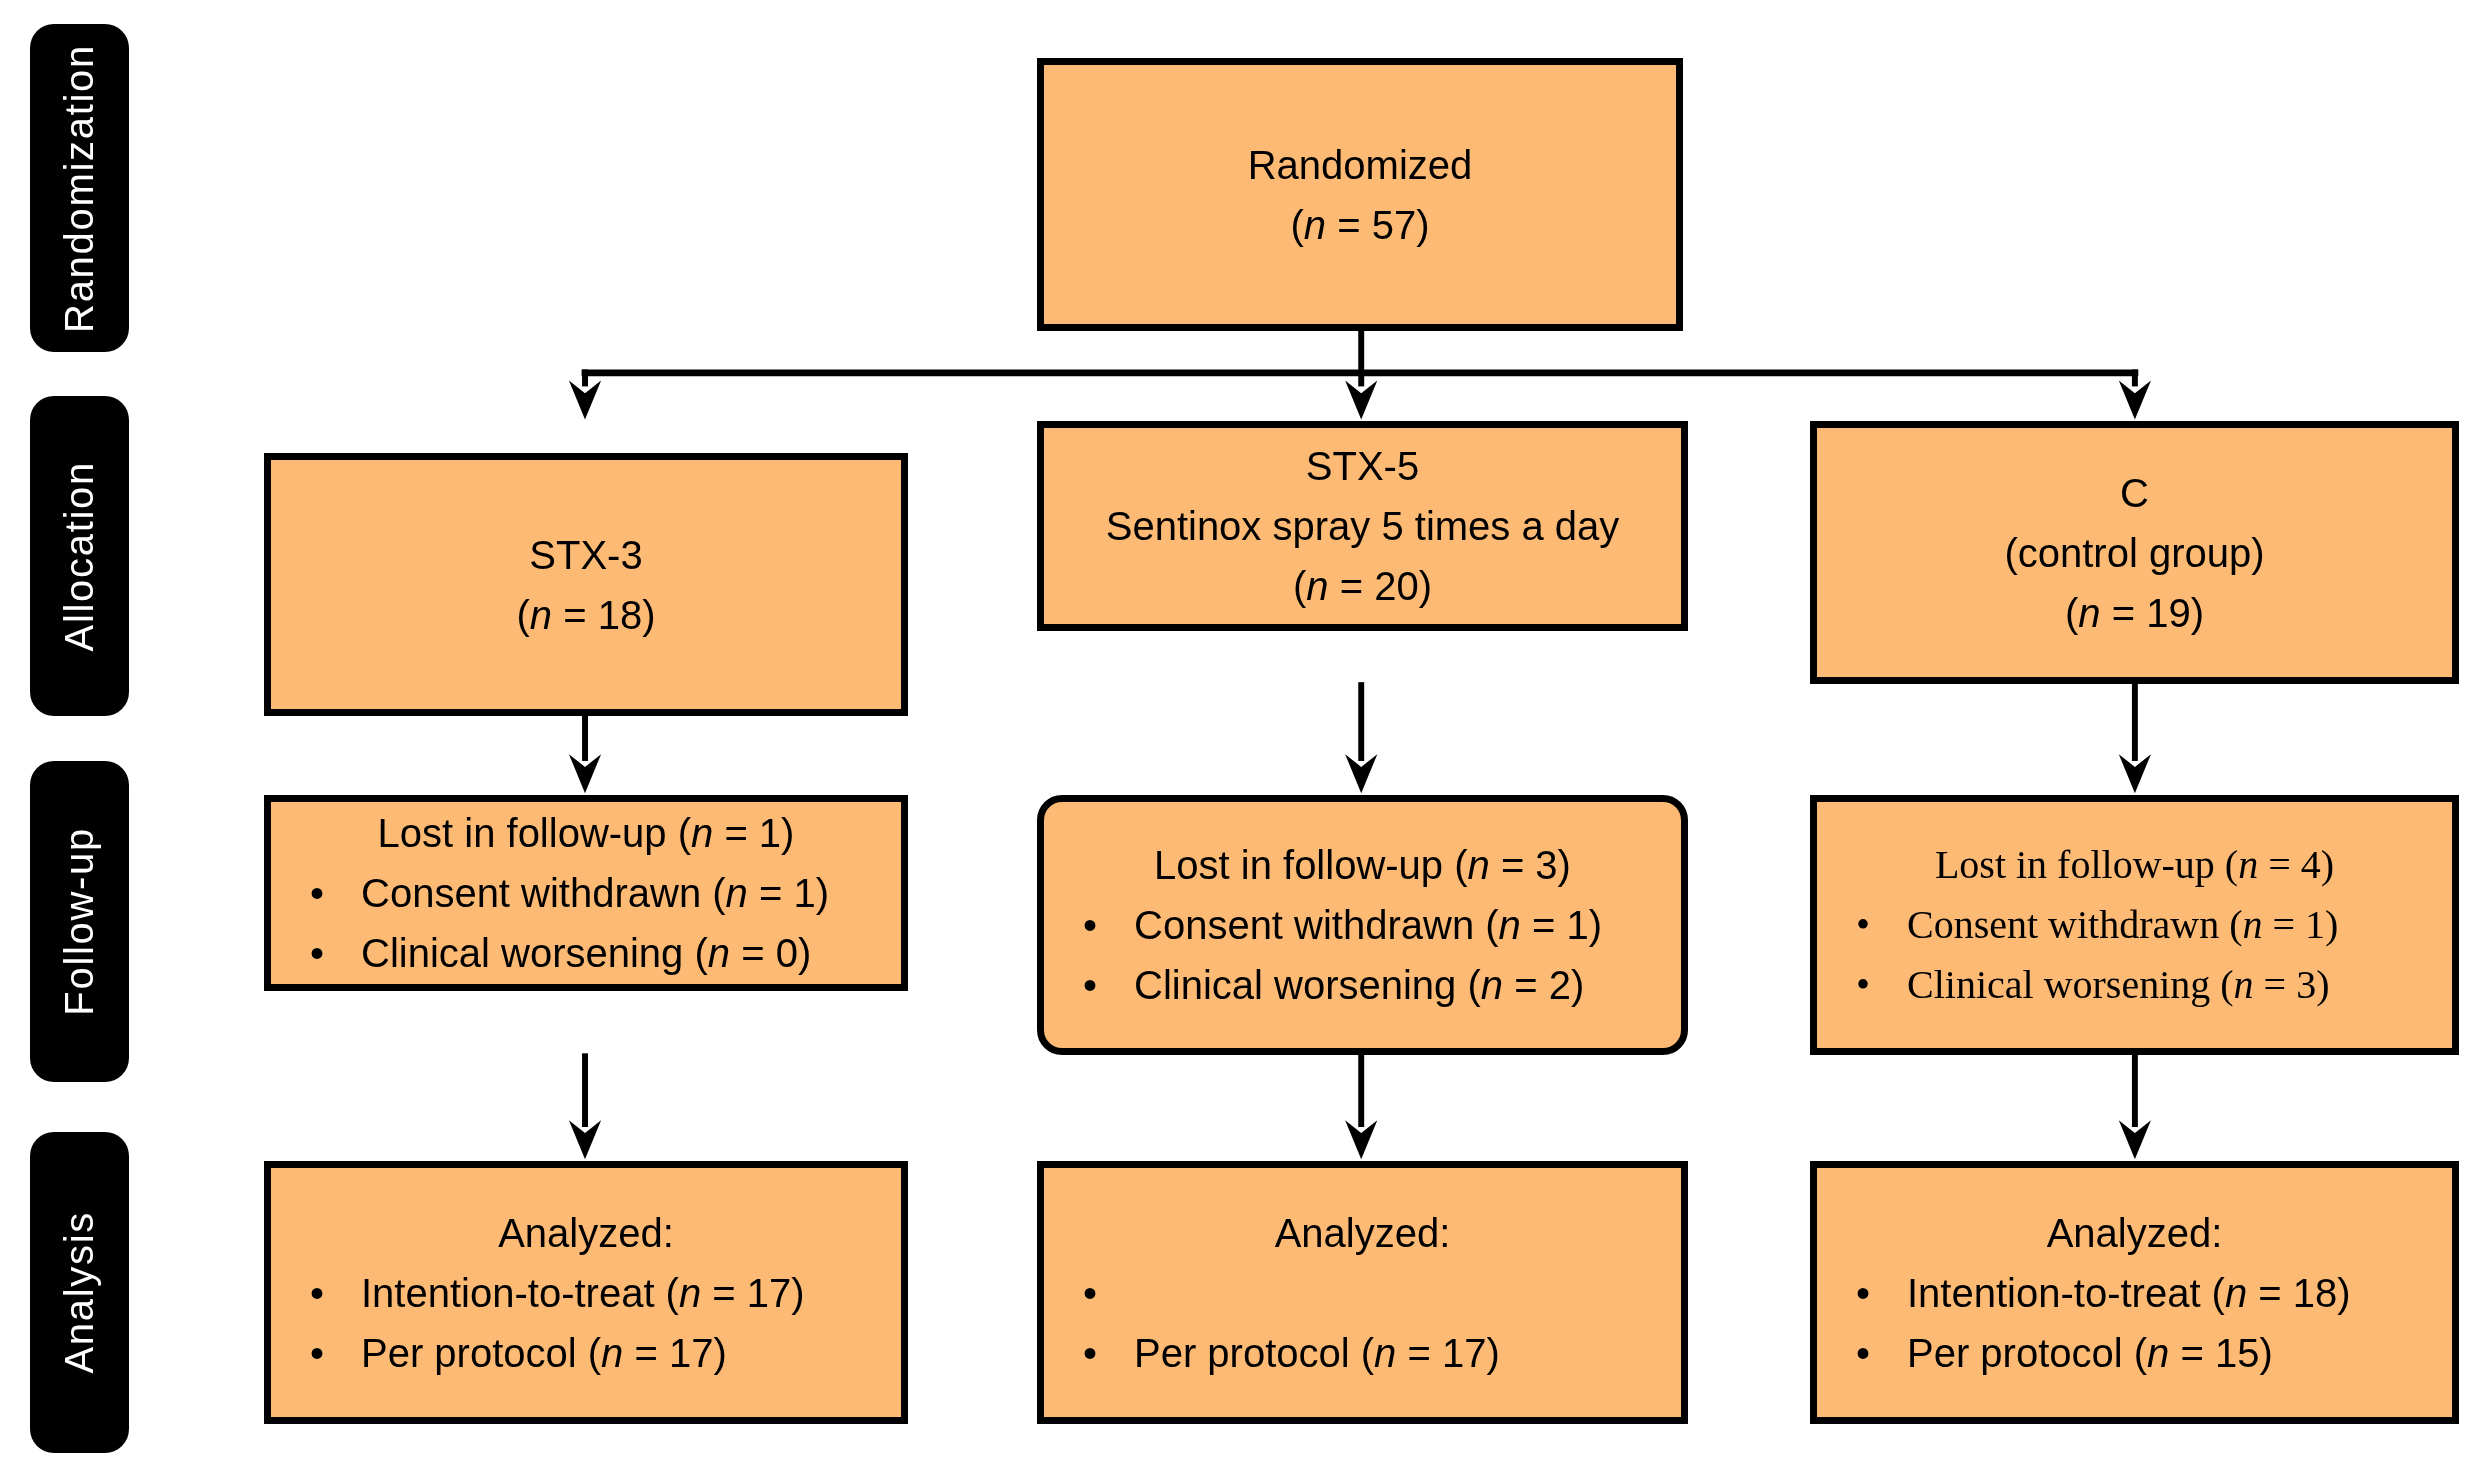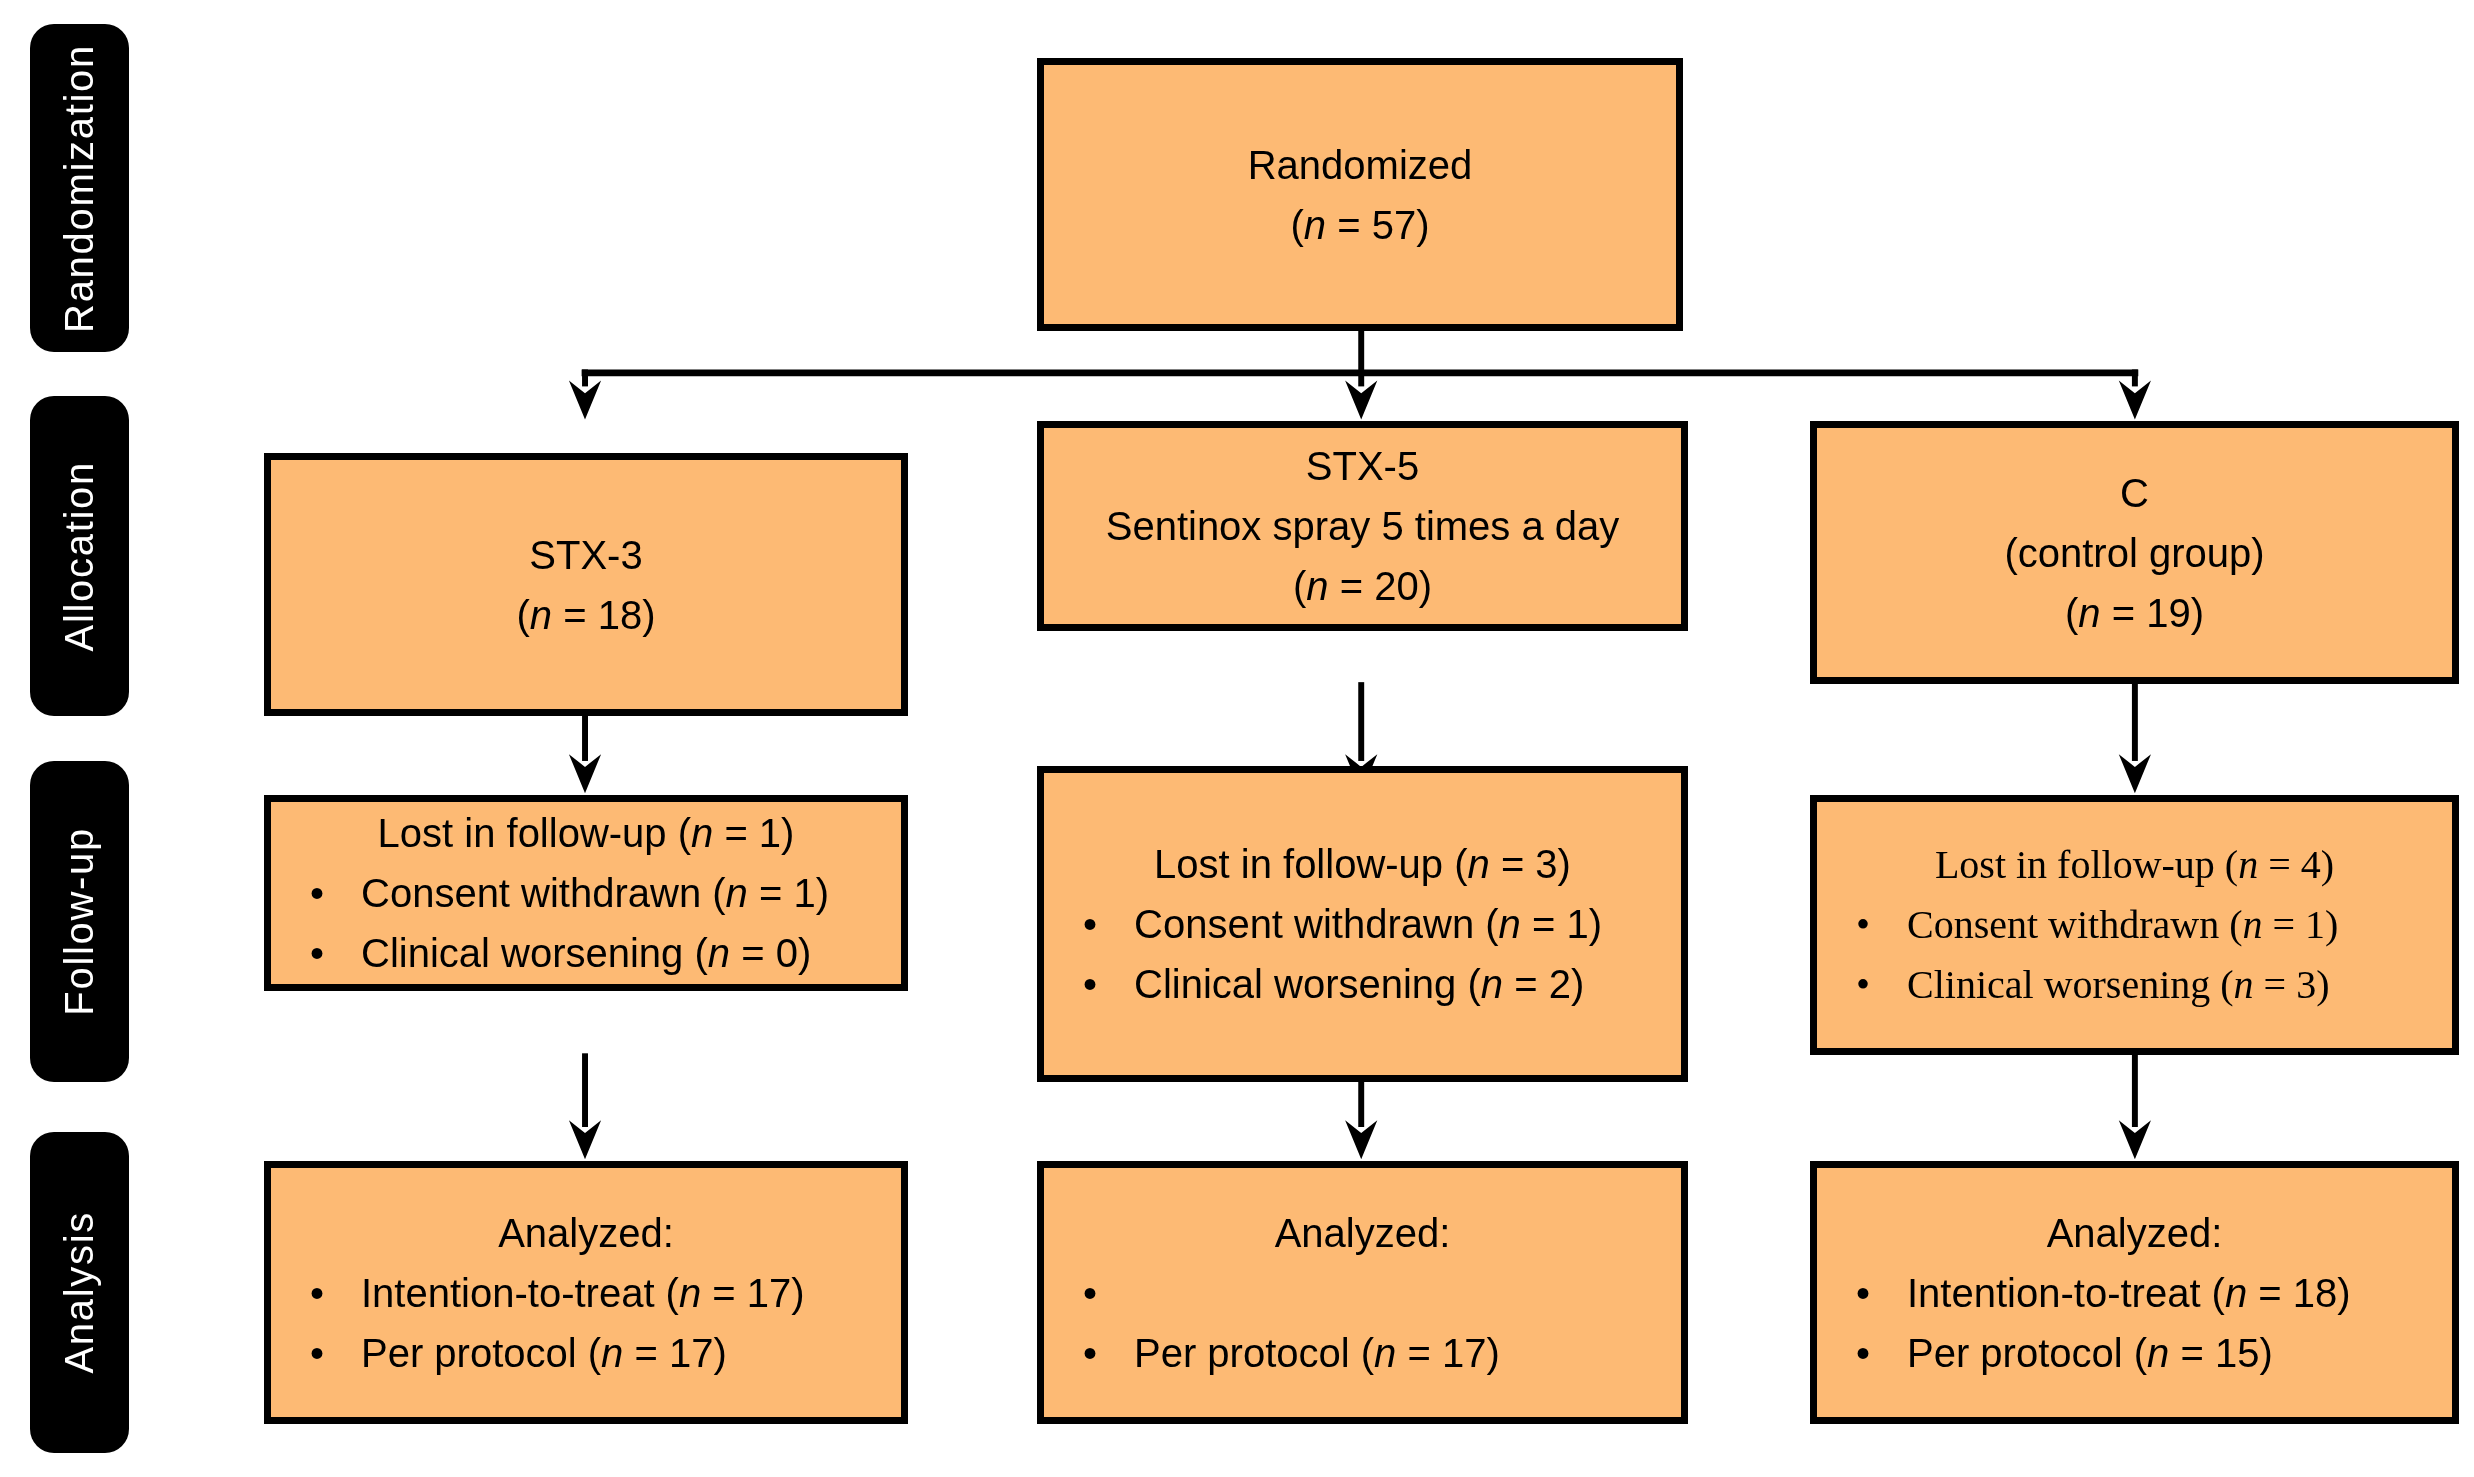--- a/index.html
+++ b/index.html
@@ -125,21 +125,21 @@
   <div class="line"><span>Lost in follow-up (</span><span class="it">n</span><span> = 1)</span></div>
   <div class="row">
       <span class="dot">•</span>
       <span><span>Consent withdrawn (</span><span class="it">n</span><span> = 1)</span></span>
     </div>
   <div class="row">
       <span class="dot">•</span>
       <span><span>Clinical worsening (</span><span class="it">n</span><span> = 0)</span></span>
     </div>
 </div>
-<div class="box" style="left:1037px; top:766px; width:651px; height:316px;">
+<div class="box" style="left:1037px; top:795px; width:651px; height:260px;border-radius:25px;">
   <div class="line"><span>Lost in follow-up (</span><span class="it">n</span><span> = 3)</span></div>
   <div class="row">
       <span class="dot">•</span>
       <span><span>Consent withdrawn (</span><span class="it">n</span><span> = 1)</span></span>
     </div>
   <div class="row">
       <span class="dot">•</span>
       <span><span>Clinical worsening (</span><span class="it">n</span><span> = 2)</span></span>
     </div>
 </div>

